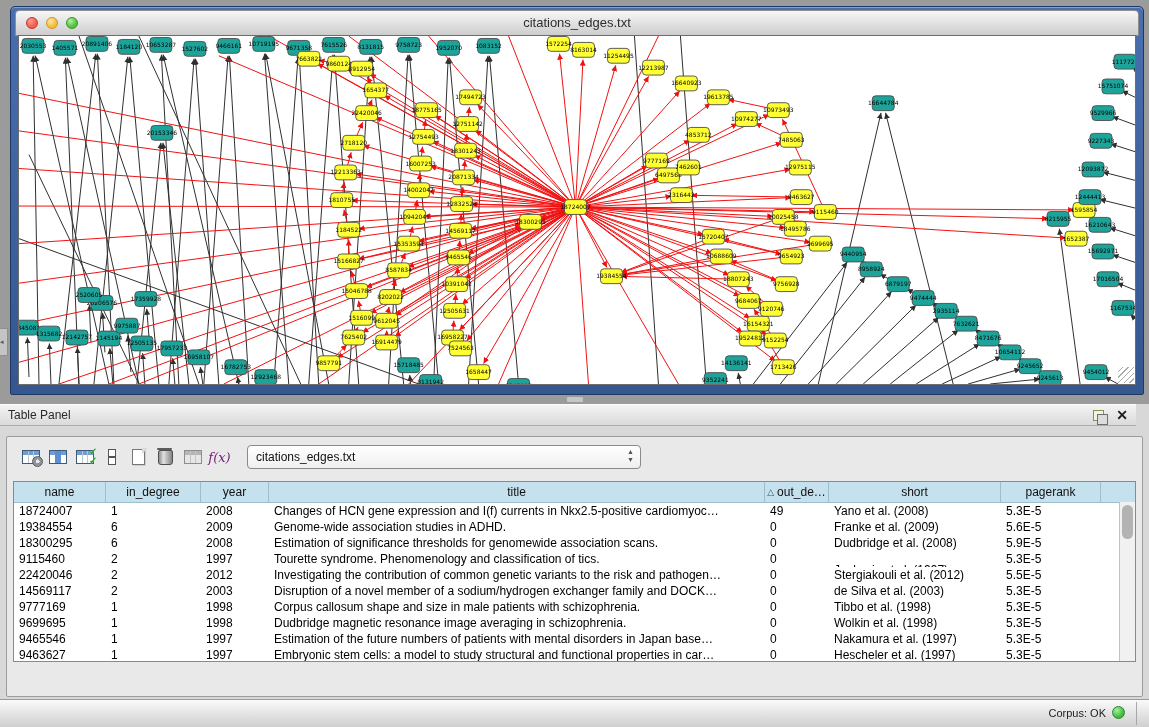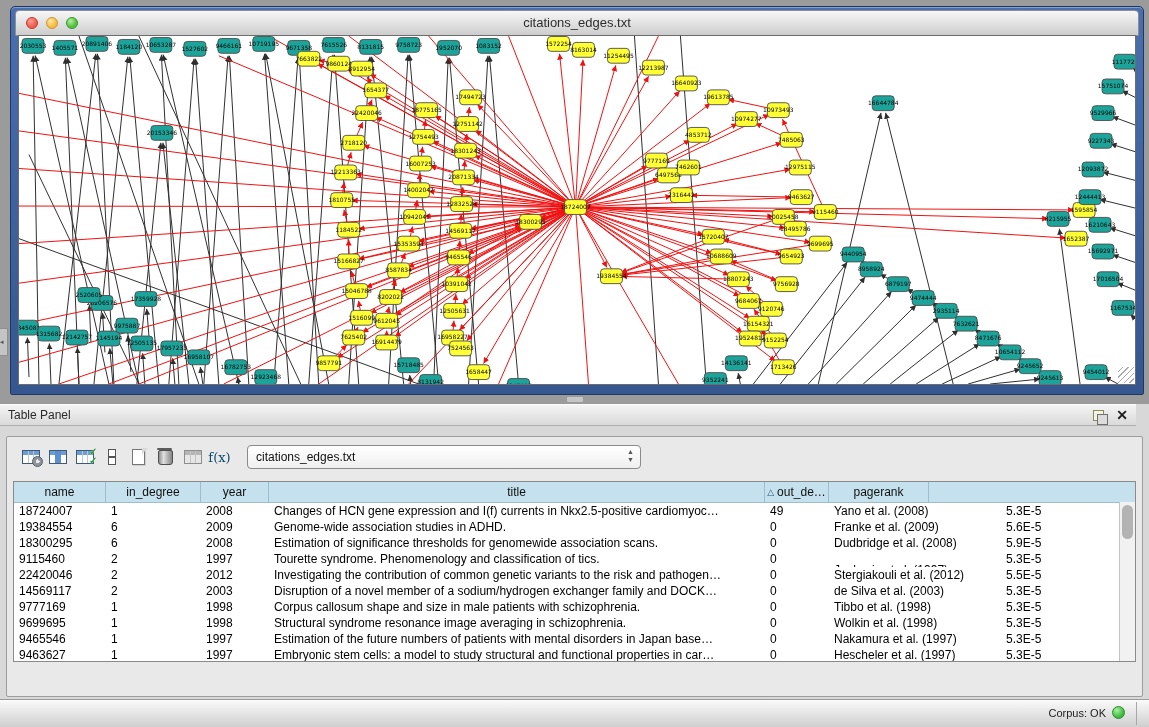--- a/index.html
+++ b/index.html
@@ -59,21 +59,21 @@
   .it-rows{width:8px;height:16px;border:1px solid #555;box-sizing:border-box;
     background:linear-gradient(#fff 0 6px,#555 6px 8px,#fff 8px);}
   .it-file{width:13px;height:16px;background:#fff;border:1px solid #767676;box-sizing:border-box;
     box-shadow:1px 1px 0 #cfcfcf;}
   .it-file:before{content:"";position:absolute;right:4px;top:3px;border:3px solid;
     border-color:#d9d9d9 transparent transparent #d9d9d9;}
   .it-trash{width:13px;height:13px;border:1px solid #4f4f4f;border-radius:2px 2px 3px 3px;
     background:linear-gradient(90deg,#8f8f8f,#e0e0e0 35%,#858585);position:relative;}
   .it-trash:before{content:"";position:absolute;left:-2px;top:-3px;width:15px;height:2px;
     background:#5c5c5c;border-radius:1px;}
-  .fx{font-family:"DejaVu Serif",serif;font-size:13px;color:#0c4a6e;}
+  .fx{font-family:"DejaVu Serif",serif;font-style:italic;font-size:13px;color:#701a75;}
   .combo{margin-left:14px;width:392px;height:22px;border:1px solid #8a8a8a;border-radius:4px;
     background:linear-gradient(#ffffff,#efefef);position:relative;display:flex;align-items:center;}
   .combo-text{padding-left:8px;font-size:12px;color:#111;}
   .combo-arrows{position:absolute;right:6px;top:2px;font-size:7px;line-height:8px;color:#555;text-align:center;}
   
   .table-wrap{position:absolute;left:6px;right:6px;top:44px;bottom:34px;
     background:#fff;border:1px solid #8a8a8a;overflow:hidden;}
   .thead{display:flex;height:20px;background:#c5e1ed;border-bottom:1px solid #9dbecd;}
   .th{box-sizing:border-box;border-right:1px solid #9dbecd;font-size:12px;color:#111;
     display:flex;align-items:center;justify-content:center;gap:3px;overflow:hidden;white-space:nowrap;}
@@ -677,20 +677,23 @@
             <div class="th" style="width: 68px;">
               <span>year</span>
             </div>
             <div class="th" style="width: 496px;">
               <span>title</span>
             </div>
             <div class="th" style="width: 64px;">
               <span class="sortglyph">△</span>
               <span>out_de…</span>
             </div>
+            <div class="th" style="width: 172px;">
+              <span>short</span>
+            </div>
             <div class="th" style="width: 100px;">
               <span>pagerank</span>
             </div>
           </div>
         <div id="tbody">
             <div class="trow">
               <div class="td" style="width: 92px;">18724007</div>
               <div class="td" style="width: 95px;">1</div>
               <div class="td" style="width: 68px;">2008</div>
               <div class="td" style="width: 496px;">Changes of HCN gene expression and I(f) currents in Nkx2.5-positive cardiomyoc…</div>
@@ -749,21 +752,21 @@
               <div class="td" style="width: 68px;">1998</div>
               <div class="td" style="width: 496px;">Corpus callosum shape and size in male patients with schizophrenia.</div>
               <div class="td" style="width: 64px;">0</div>
               <div class="td" style="width: 172px;">Tibbo et al. (1998)</div>
               <div class="td" style="width: 100px;">5.3E-5</div>
             </div>
             <div class="trow">
               <div class="td" style="width: 92px;">9699695</div>
               <div class="td" style="width: 95px;">1</div>
               <div class="td" style="width: 68px;">1998</div>
-              <div class="td" style="width: 496px;">Structural syndrome resonance image averaging in schizophrenia.</div>
+              <div class="td" style="width: 496px;">Dudbridge magnetic resonance image averaging in schizophrenia.</div>
               <div class="td" style="width: 64px;">0</div>
               <div class="td" style="width: 172px;">Wolkin et al. (1998)</div>
               <div class="td" style="width: 100px;">5.3E-5</div>
             </div>
             <div class="trow">
               <div class="td" style="width: 92px;">9465546</div>
               <div class="td" style="width: 95px;">1</div>
               <div class="td" style="width: 68px;">1997</div>
               <div class="td" style="width: 496px;">Estimation of the future numbers of patients with mental disorders in Japan base…</div>
               <div class="td" style="width: 64px;">0</div>

